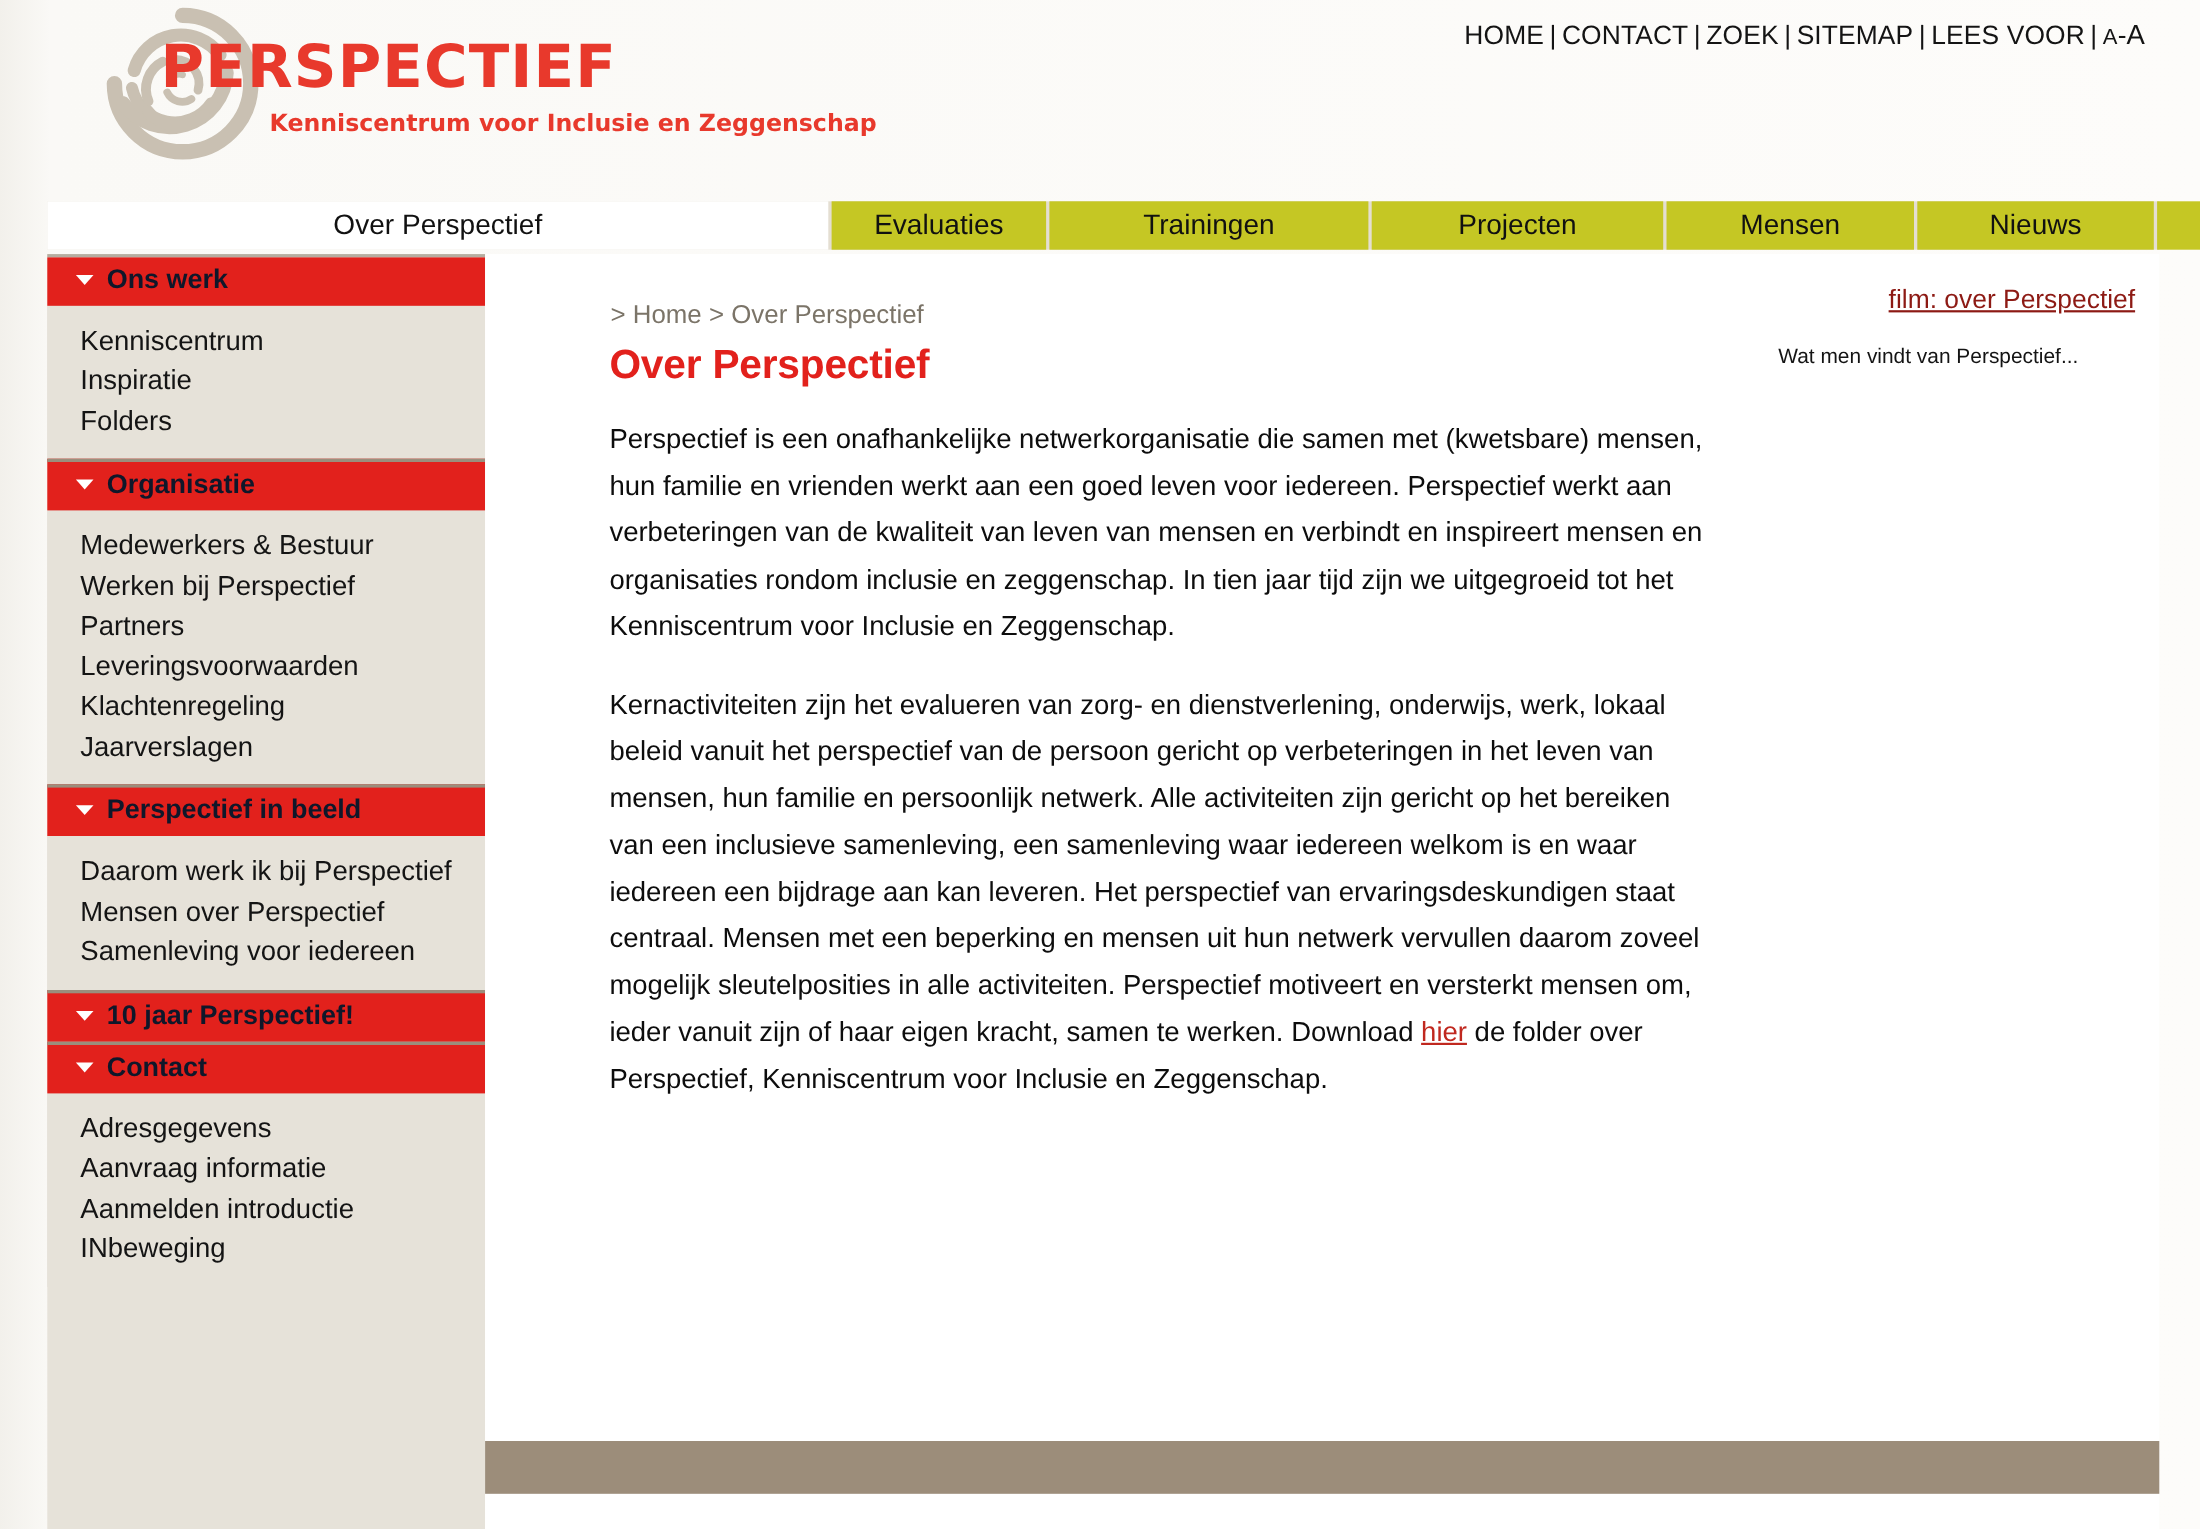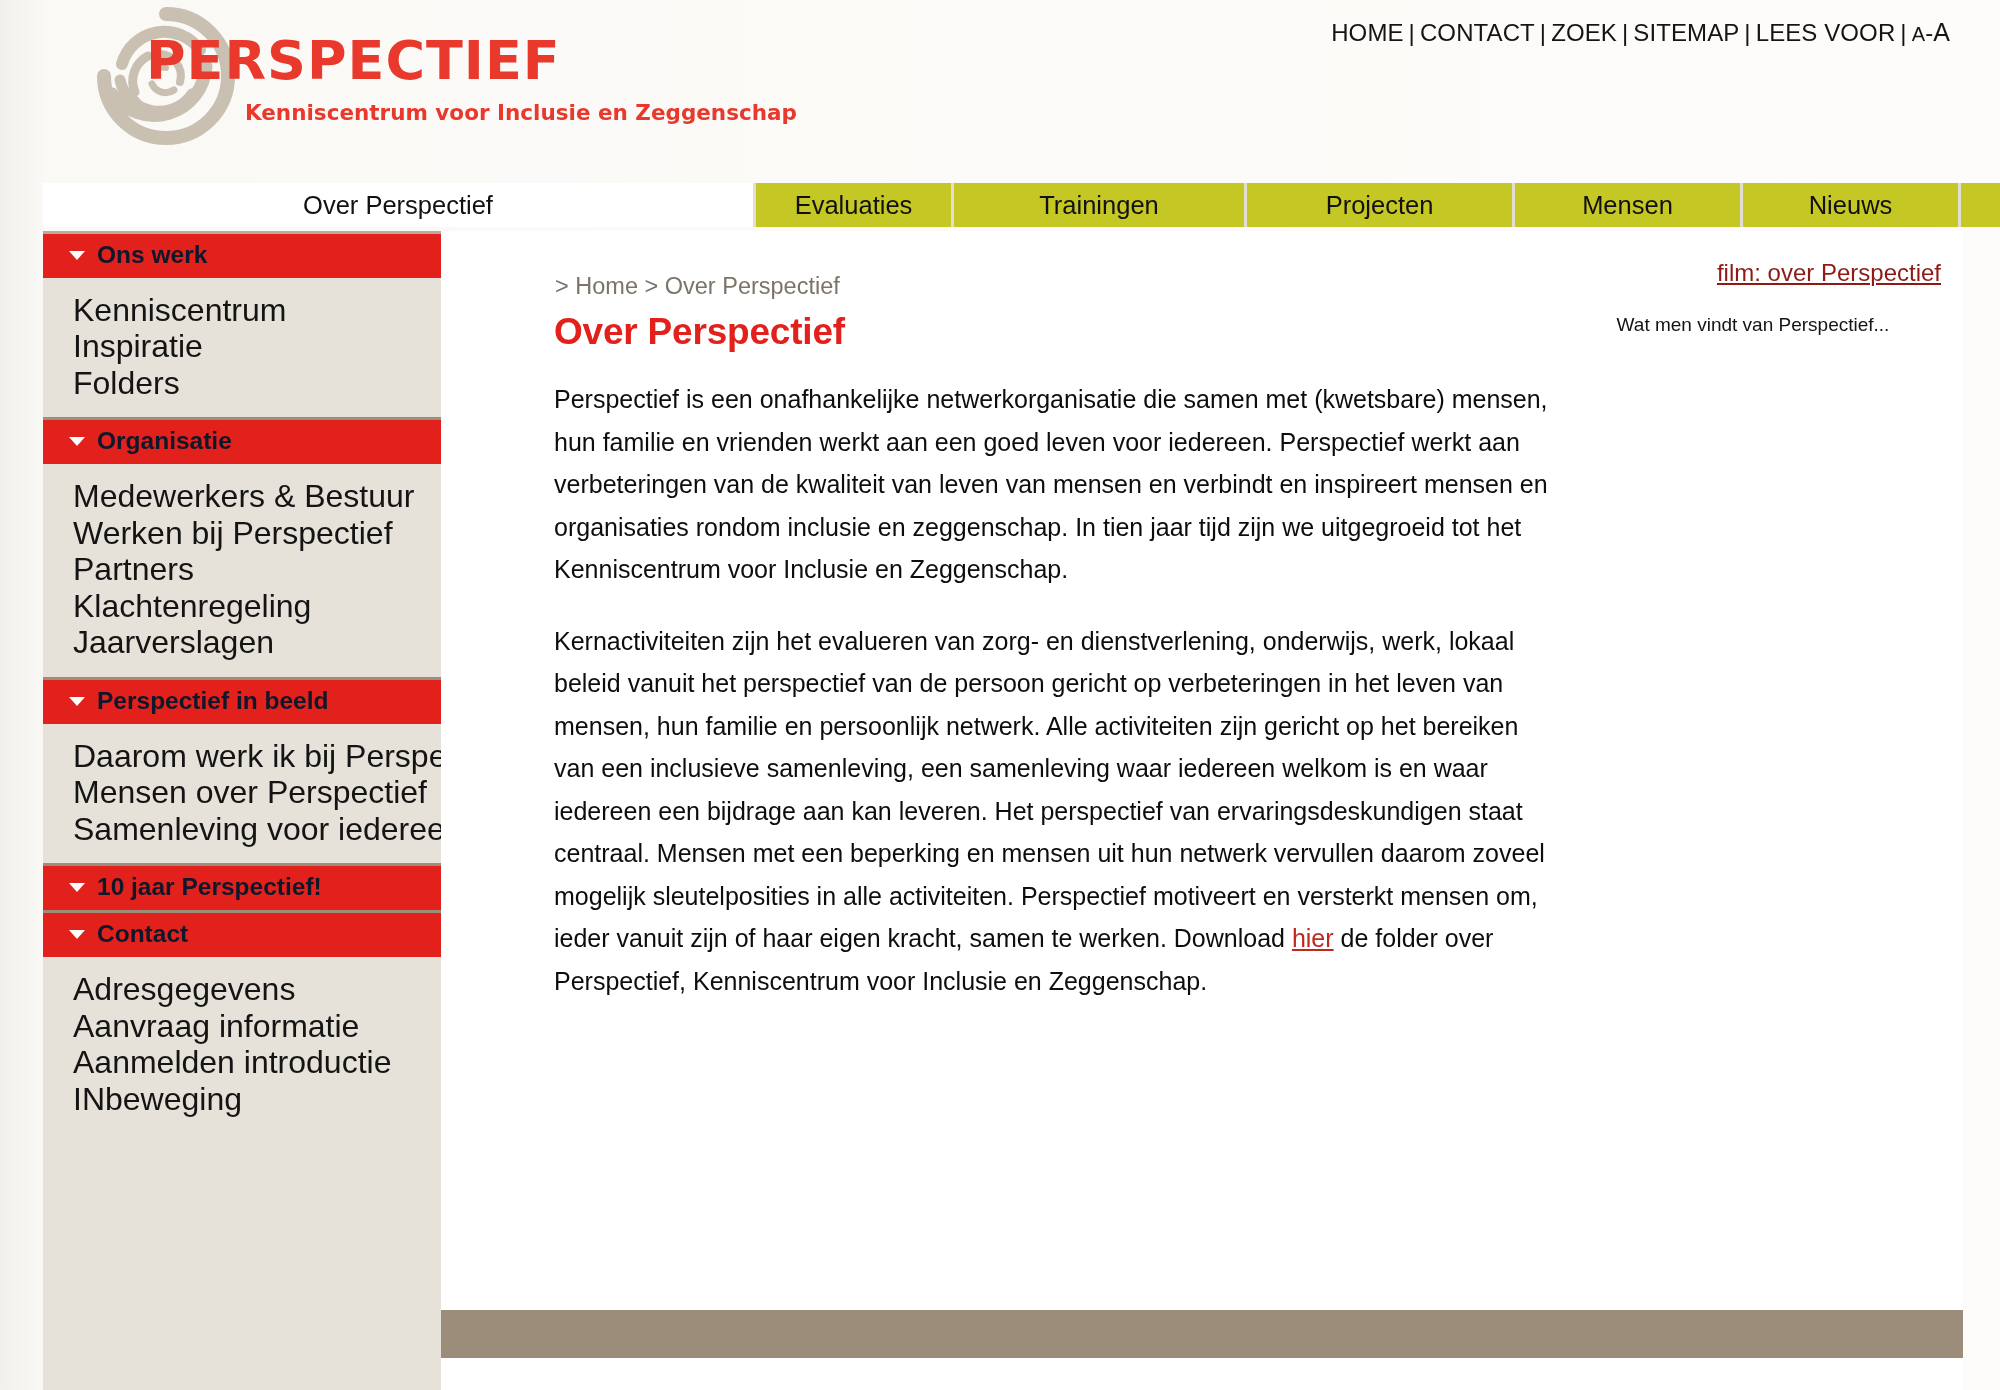--- a/index.html
+++ b/index.html
@@ -141,21 +141,21 @@
     margin-right: 12px;
     vertical-align: 3px;
   }
   .side-list {
     list-style: none;
     margin: 0;
     padding: 14px 0 16px 0;
     background: #e6e2d9;
   }
   .side-list li {
-    font-size: 32px;
+    font-size: 25px;
     color: #141414;
     padding: 0 0 0 30px;
     line-height: 36.5px;
     cursor: pointer;
     white-space: nowrap;
   }
 
   
   .main {
     position: absolute;
@@ -287,20 +287,21 @@
         <li>Folders</li>
       </ul>
 
       <div class="side-header">
         <span class="caret"></span><span>Organisatie</span>
       </div>
       <ul class="side-list">
         <li>Medewerkers &amp; Bestuur</li>
         <li>Werken bij Perspectief</li>
         <li>Partners</li>
+        <li>Leveringsvoorwaarden</li>
         <li>Klachtenregeling</li>
         <li>Jaarverslagen</li>
       </ul>
 
       <div class="side-header">
         <span class="caret"></span><span>Perspectief in beeld</span>
       </div>
       <ul class="side-list">
         <li>Daarom werk ik bij Perspectief</li>
         <li>Mensen over Perspectief</li>

